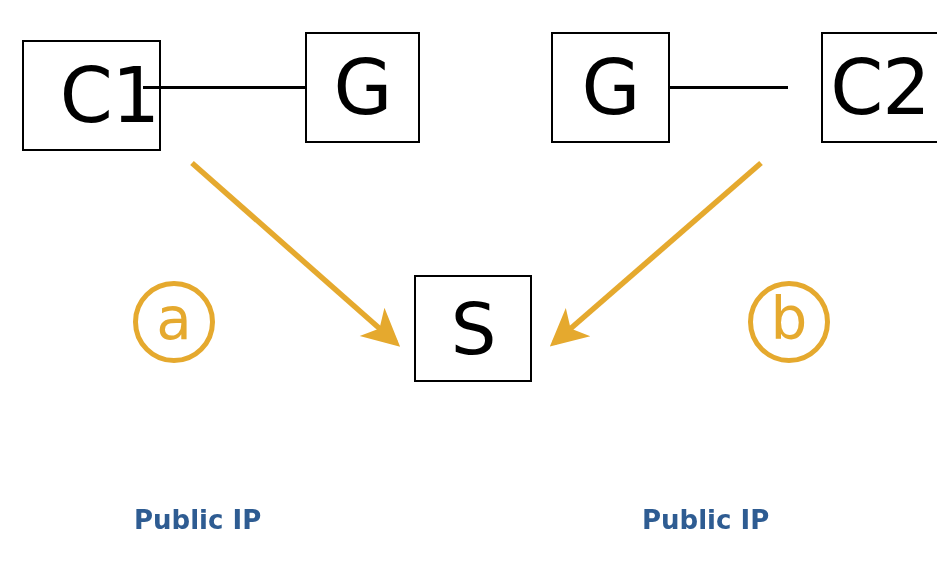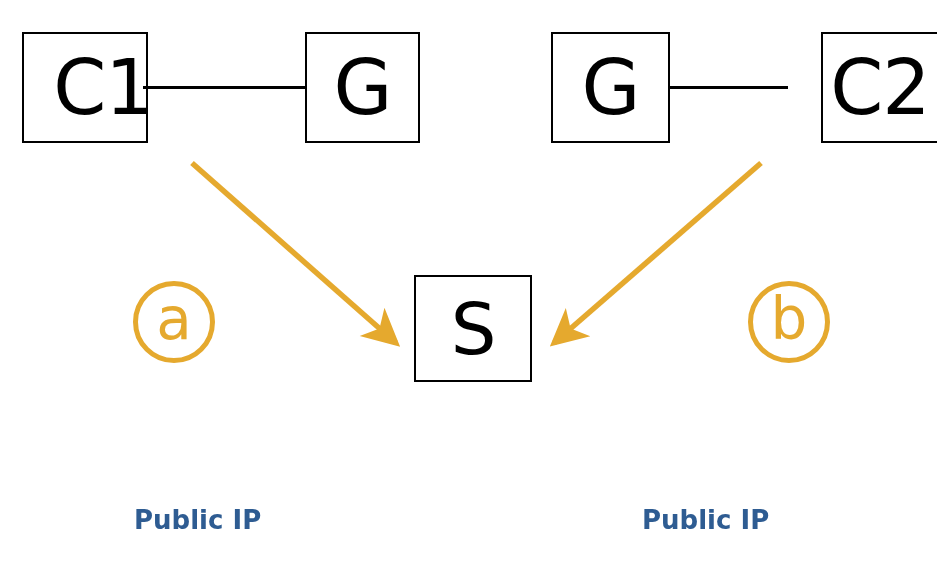--- a/index.html
+++ b/index.html
@@ -22,21 +22,21 @@
     background: #ffffff;
     display: flex;
     align-items: center;
     justify-content: center;
     color: #000000;
     font-family: "DejaVu Sans", "Liberation Sans", sans-serif;
     font-weight: 400;
     line-height: 1;
     letter-spacing: -1px;
   }
-  #box-c1 { left: 22px;  top: 32px;  width: 126px; height: 111px; font-size: 76px; padding-left: 36px; }
+  #box-c1 { left: 22px;  top: 40px;  width: 139px; height: 111px; font-size: 76px; padding-left: 36px; }
   #box-g1 { left: 305px; top: 32px;  width: 115px; height: 111px; font-size: 76px; }
   #box-g2 { left: 551px; top: 32px;  width: 119px; height: 111px; font-size: 76px; }
   #box-c2 { left: 821px; top: 32px;  width: 118px; height: 111px; font-size: 76px; }
   #box-s  { left: 414px; top: 275px; width: 118px; height: 107px; font-size: 72px; }
 
   .link-line {
     position: absolute;
     height: 3px;
     background: #000000;
   }

